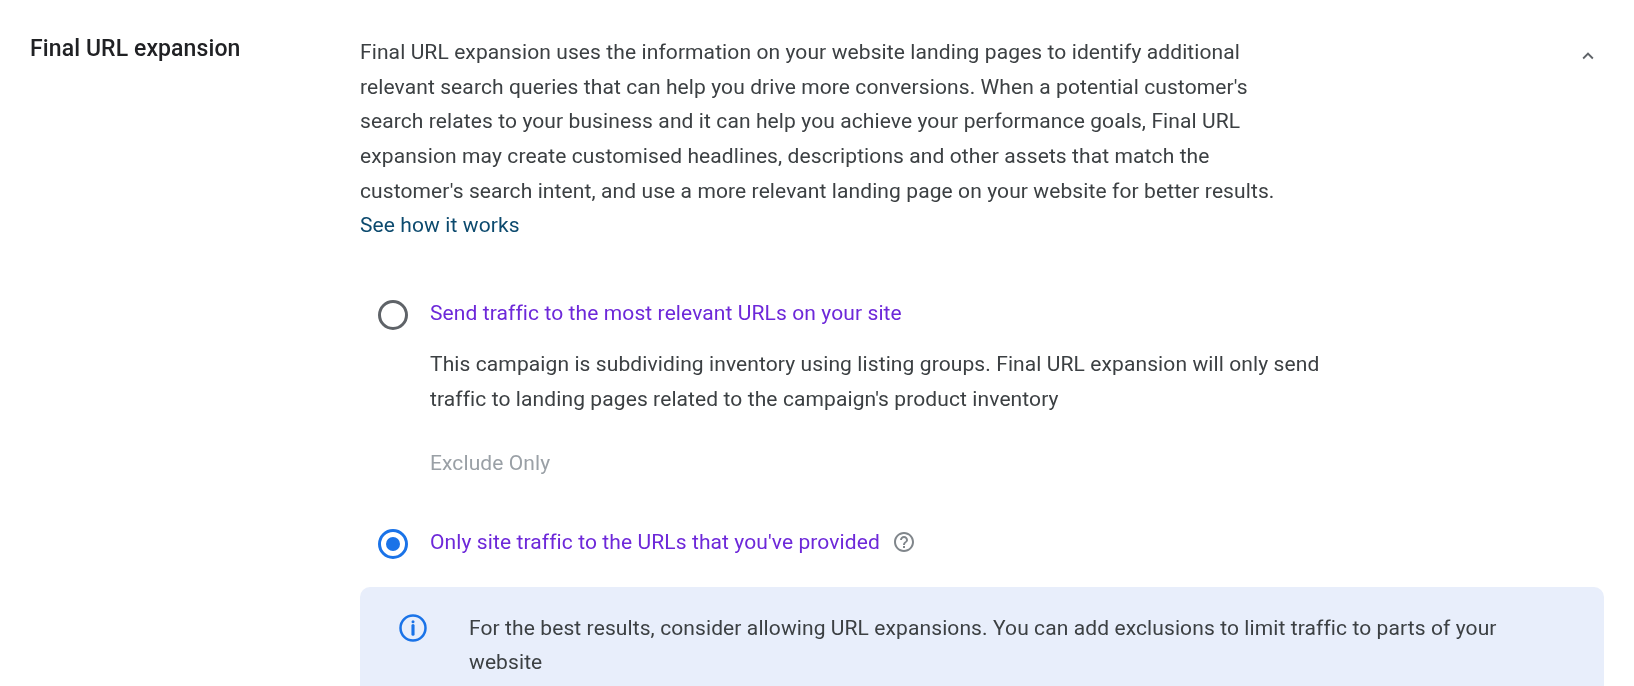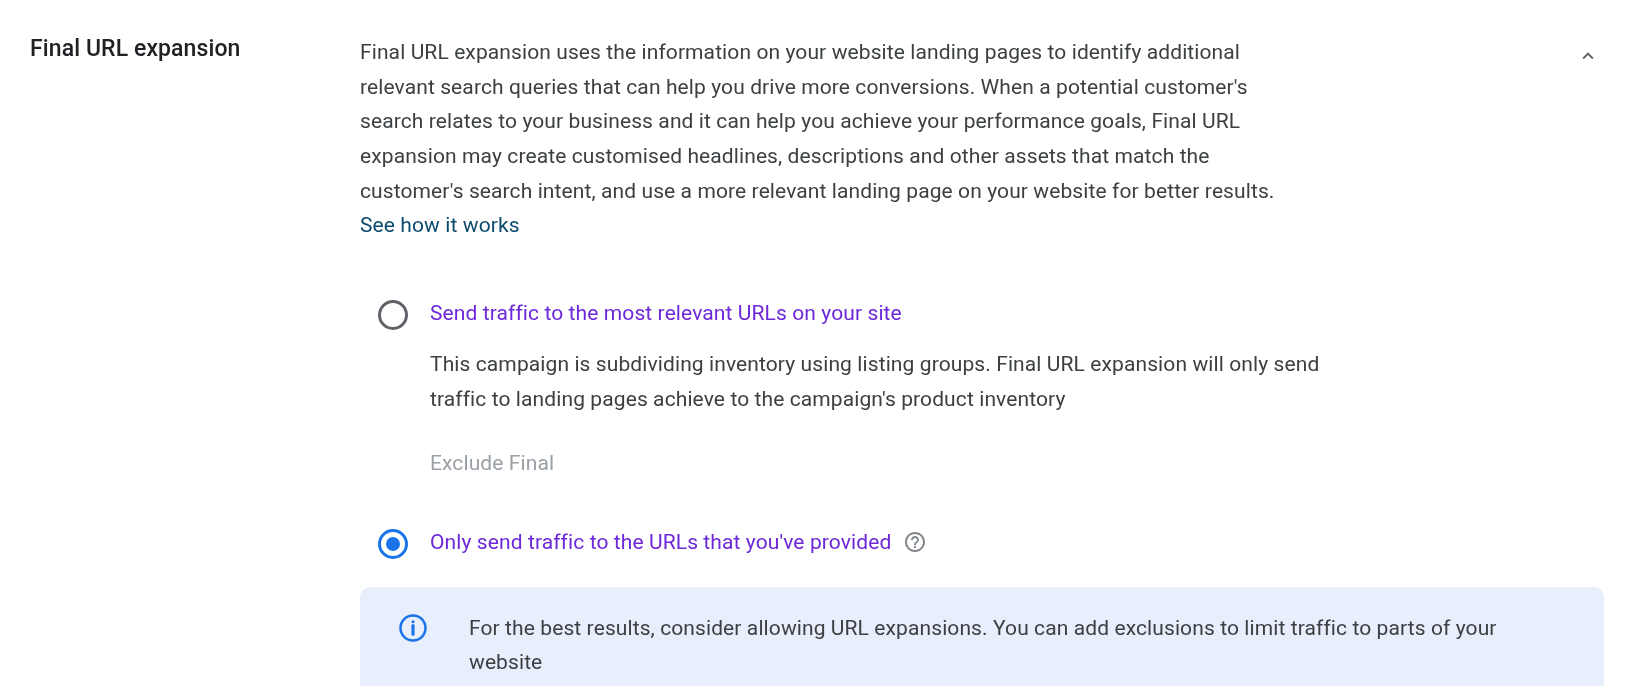--- a/index.html
+++ b/index.html
@@ -183,30 +183,30 @@
     </div>
     <div class="description">
       <span>Final URL expansion uses the information on your website landing pages to identify additional relevant search queries that can help you drive more conversions. When a potential customer's search relates to your business and it can help you achieve your performance goals, Final URL expansion may create customised headlines, descriptions and other assets that match the customer's search intent, and use a more relevant landing page on your website for better results. </span><a class="link">See how it works</a>
     </div>
 
     <div class="radio-group">
       <div class="radio-option">
         <div class="radio-btn"></div>
         <div class="radio-content">
           <div class="radio-label">Send traffic to the most relevant URLs on your site</div>
-          <div class="radio-subtext">This campaign is subdividing inventory using listing groups. Final URL expansion will only send traffic to landing pages achieve to the campaign's product inventory</div>
-          <div class="exclude-link">Exclude Final</div>
+          <div class="radio-subtext">This campaign is subdividing inventory using listing groups. Final URL expansion will only send traffic to landing pages related to the campaign's product inventory</div>
+          <div class="exclude-link">Exclude Only</div>
         </div>
       </div>
 
       <div class="radio-option second-option">
         <div class="radio-btn selected"></div>
         <div class="radio-content">
           <div class="radio-label">
-            <span>Only send traffic to the URLs that you've provided</span>
+            <span>Only site traffic to the URLs that you've provided</span>
             <span class="help-icon">
               <svg viewBox="0 0 24 24">
                 <path d="M11 18h2v-2h-2v2zm1-16C6.48 2 2 6.48 2 12s4.48 10 10 10 10-4.48 10-10S17.52 2 12 2zm0 18c-4.41 0-8-3.59-8-8s3.59-8 8-8 8 3.59 8 8-3.59 8-8 8zm0-14c-2.21 0-4 1.79-4 4h2c0-1.1.9-2 2-2s2 .9 2 2c0 2-3 1.75-3 5h2c0-2.25 3-2.5 3-5 0-2.21-1.79-4-4-4z"></path>
               </svg>
             </span>
           </div>
         </div>
       </div>
     </div>
 

